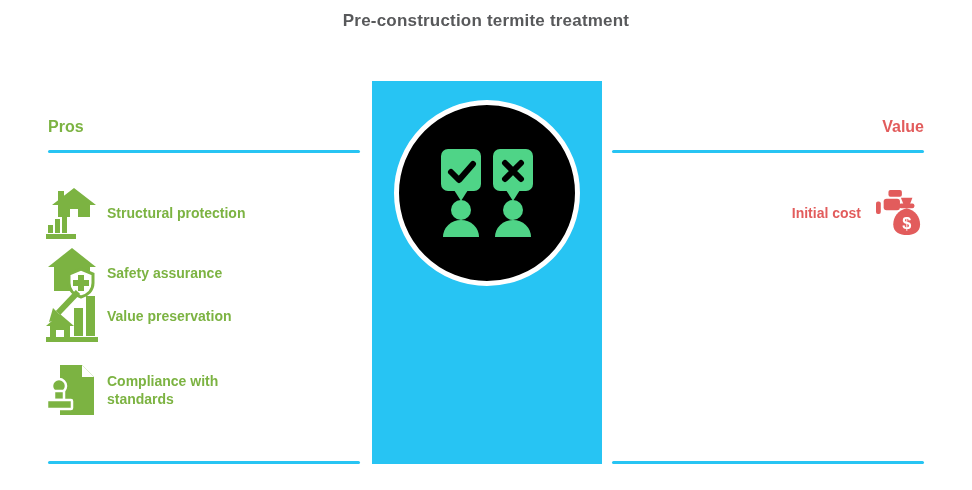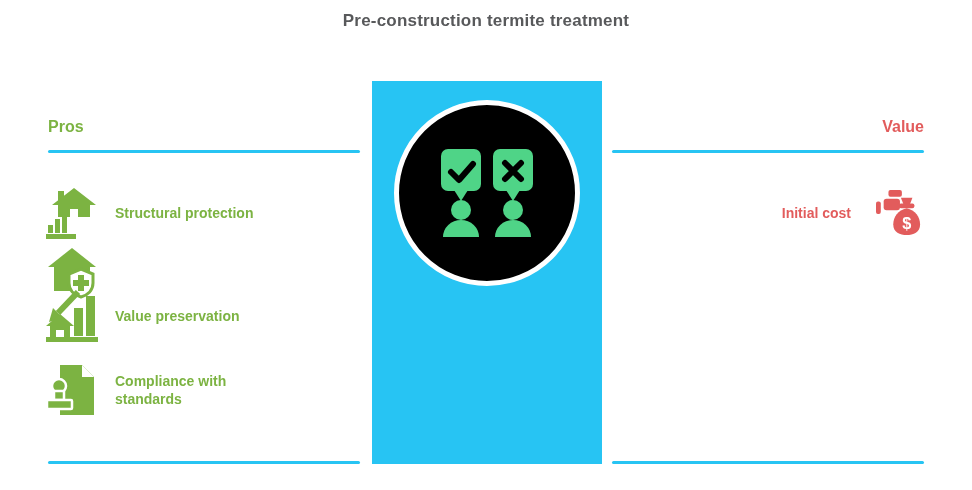--- a/index.html
+++ b/index.html
@@ -32,22 +32,22 @@
     background:var(--accent-cyan);
   }
   .big-circle{
     position:absolute;left:50%;top:19px;transform:translateX(-50%);
     width:176px;height:176px;border-radius:50%;
     background:var(--circle-black);border:5px solid #fff;
     display:flex;align-items:center;justify-content:center;
   }
   .big-circle svg{transform:translateY(3px);}
   .row{position:absolute;display:flex;align-items:center;}
-  .row--pros{left:46px;gap:17px;}
-  .row--cons{right:50px;gap:25px;flex-direction:row;}
+  .row--pros{left:46px;gap:9px;}
+  .row--cons{right:50px;gap:15px;flex-direction:row;}
   .row--pros-1{top:187px;} .row--pros-2{top:247px;}
   .row--pros-3{top:290px;} .row--pros-4{top:364px;justify-content:center;}
   .row--cons-1{top:190px;} .row--cons-2{top:250px;}
   .p-label{
     color:var(--pros-green);font-weight:bold;font-size:14px;
     white-space:nowrap;line-height:1.3;
   }
   .p-label--wrap{white-space:normal;max-width:122px;}
   .c-label{
     color:var(--cons-red);font-weight:bold;font-size:14px;
@@ -113,20 +113,21 @@
   <div class="row row--pros row--pros-2">
     <span class="icon-box pros-icon">
       <svg width="52" height="52" viewBox="0 0 52 52" fill="currentColor">
         <polygon points="26,1 50,20 2,20"></polygon>
         <rect x="8" y="20" width="36" height="24"></rect>
         <path d="M35,22 l12,5 v9 c0,7 -5,12 -12,14 c-7,-2 -12,-7 -12,-14 v-9 z" fill="#fff" stroke="currentColor" stroke-width="3"></path>
         <rect x="32" y="28" width="6" height="16"></rect>
         <rect x="27" y="33" width="16" height="6"></rect>
       </svg>
     </span>
+    <div class="p-label">Safety assurance</div>
   </div>
 
   <div class="row row--pros row--pros-3">
     <span class="icon-box pros-icon">
       <svg width="52" height="52" viewBox="0 0 52 52" fill="currentColor">
         <rect x="40" y="6" width="9" height="40"></rect>
         <rect x="28" y="18" width="9" height="28"></rect>
         <line x1="32" y1="2" x2="12" y2="23" stroke="currentColor" stroke-width="6"></line>
         <polygon points="3,32 17,28 7,18"></polygon>
         <polygon points="14,24 28,36 0,36"></polygon>

